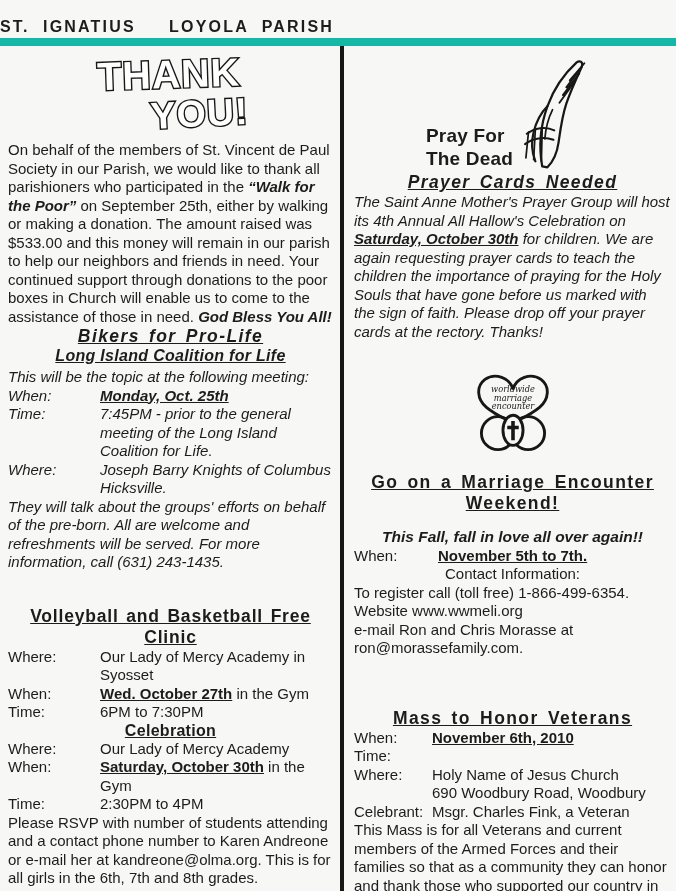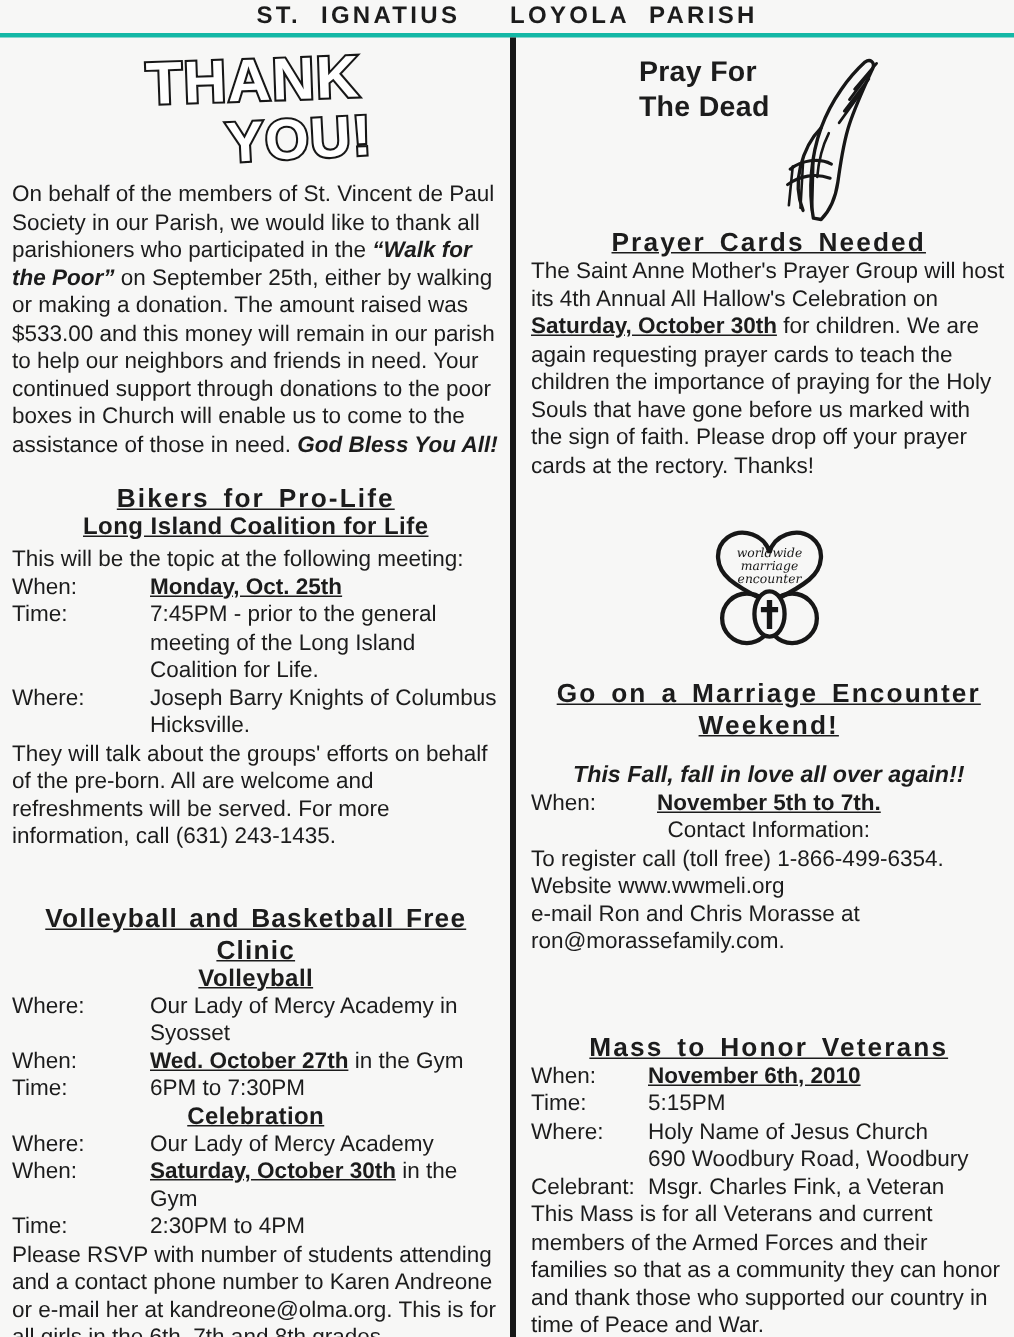--- a/index.html
+++ b/index.html
@@ -7,23 +7,23 @@
     background:#ecedec;
     font-family:"Liberation Sans", sans-serif;
     color:#1c1c1c;
     -webkit-font-smoothing:antialiased;
   }
   .page {
     width:676px; min-height:891px; margin:0 auto;
     background:#f7f7f6; box-sizing:border-box; overflow:hidden;
   }
   .header {
-    text-align:center; font-weight:bold; font-size:16px;
+    font-weight:bold; font-size:16px;
     letter-spacing:2.2px; white-space:pre;
-    padding:2px 0 2px; border-bottom:3px solid #14b8a6;
+    padding:18px 0 2px; border-bottom:8px solid #14b8a6;
   }
   .columns { display:flex; align-items:stretch; min-height:866px; }
   .divider { flex:0 0 4px; background:#171717; }
   .col { box-sizing:border-box; }
   .col.left  { flex:0 0 340px; width:340px; padding:4px 7px 8px 8px; }
   .col.right { flex:1; padding:4px 5px 8px 10px; }
 
   p { margin:0; font-size:15px; line-height:18.5px; }
   .sec-title {
     margin:0; font-size:17.5px; font-weight:bold; text-align:center;
@@ -36,27 +36,27 @@
   .row { display:flex; font-size:15px; line-height:18.5px; align-items:baseline; }
   .row .lbl { flex:0 0 92px; }
   .row.r .lbl { flex:0 0 78px; }
   .row.m .lbl { flex:0 0 84px; }
   .row .val { flex:1; }
   .bu { font-weight:bold; text-decoration:underline; }
   .bi { font-weight:bold; font-style:italic; }
   .link { color:inherit; cursor:pointer; }
 
   .thankyou { text-align:center; margin:3px 0 3px; }
-  .bikers { margin-top:16px; }
+  .bikers { margin-top:0;font-style:italic; }
   .bikers .intro { margin-top:3px; }
   .clinic { margin-top:34px; }
 
-  .pray { display:flex; justify-content:center; align-items:flex-start; gap:0; margin:8px 0 0; }
+  .pray { display:flex; justify-content:center; align-items:flex-end; gap:0; margin:8px 0 0; }
   .pray-text { font-weight:bold; font-size:19px; line-height:23px; letter-spacing:.2px; }
-  .prayercards { margin-top:2px; }
+  .prayercards { margin-top:2px;font-style:italic; }
   .marriage { margin-top:18px; }
   .marriage-logo { text-align:center; margin:0 0 8px; }
   .tagline { text-align:center; font-size:15.5px; margin-top:14px; }
   .centerline { text-align:center; }
   .veterans { margin-top:50px; }
 </style>
 </head>
 <body>
 
 <div class="page">
@@ -92,21 +92,20 @@
         </div>
         <div class="row">
           <span class="lbl">Where:</span>
           <span class="val">Joseph Barry Knights of Columbus Hicksville.</span>
         </div>
         <p>They will talk about the groups' efforts on behalf of the pre-born.  All are welcome and refreshments will be served.  For more information, call (631) 243-1435.</p>
       </div>
 
       <div class="clinic">
         <h2 class="sec-title" style="letter-spacing:.8px; word-spacing:2px;">Volleyball and Basketball Free Clinic</h2>
-        <h3 class="sub-title">Volleyball</h3>
         <div class="row">
           <span class="lbl">Where:</span>
           <span class="val">Our Lady of Mercy Academy in Syosset</span>
         </div>
         <div class="row">
           <span class="lbl">When:</span>
           <span class="val"><span class="bu">Wed. October 27th</span><span> in the Gym</span></span>
         </div>
         <div class="row">
           <span class="lbl">Time:</span>
@@ -186,21 +185,20 @@
       </div>
 
       <div class="veterans">
         <h2 class="sec-title">Mass to Honor Veterans</h2>
         <div class="row r">
           <span class="lbl">When:</span>
           <span class="val bu">November 6th, 2010</span>
         </div>
         <div class="row r">
           <span class="lbl">Time:</span>
-          <span class="val">5:15PM</span>
         </div>
         <div class="row r">
           <span class="lbl">Where:</span>
           <span class="val">
             <div>Holy Name of Jesus Church</div>
             <div>690 Woodbury Road, Woodbury</div>
           </span>
         </div>
         <div class="row r">
           <span class="lbl">Celebrant:</span>

